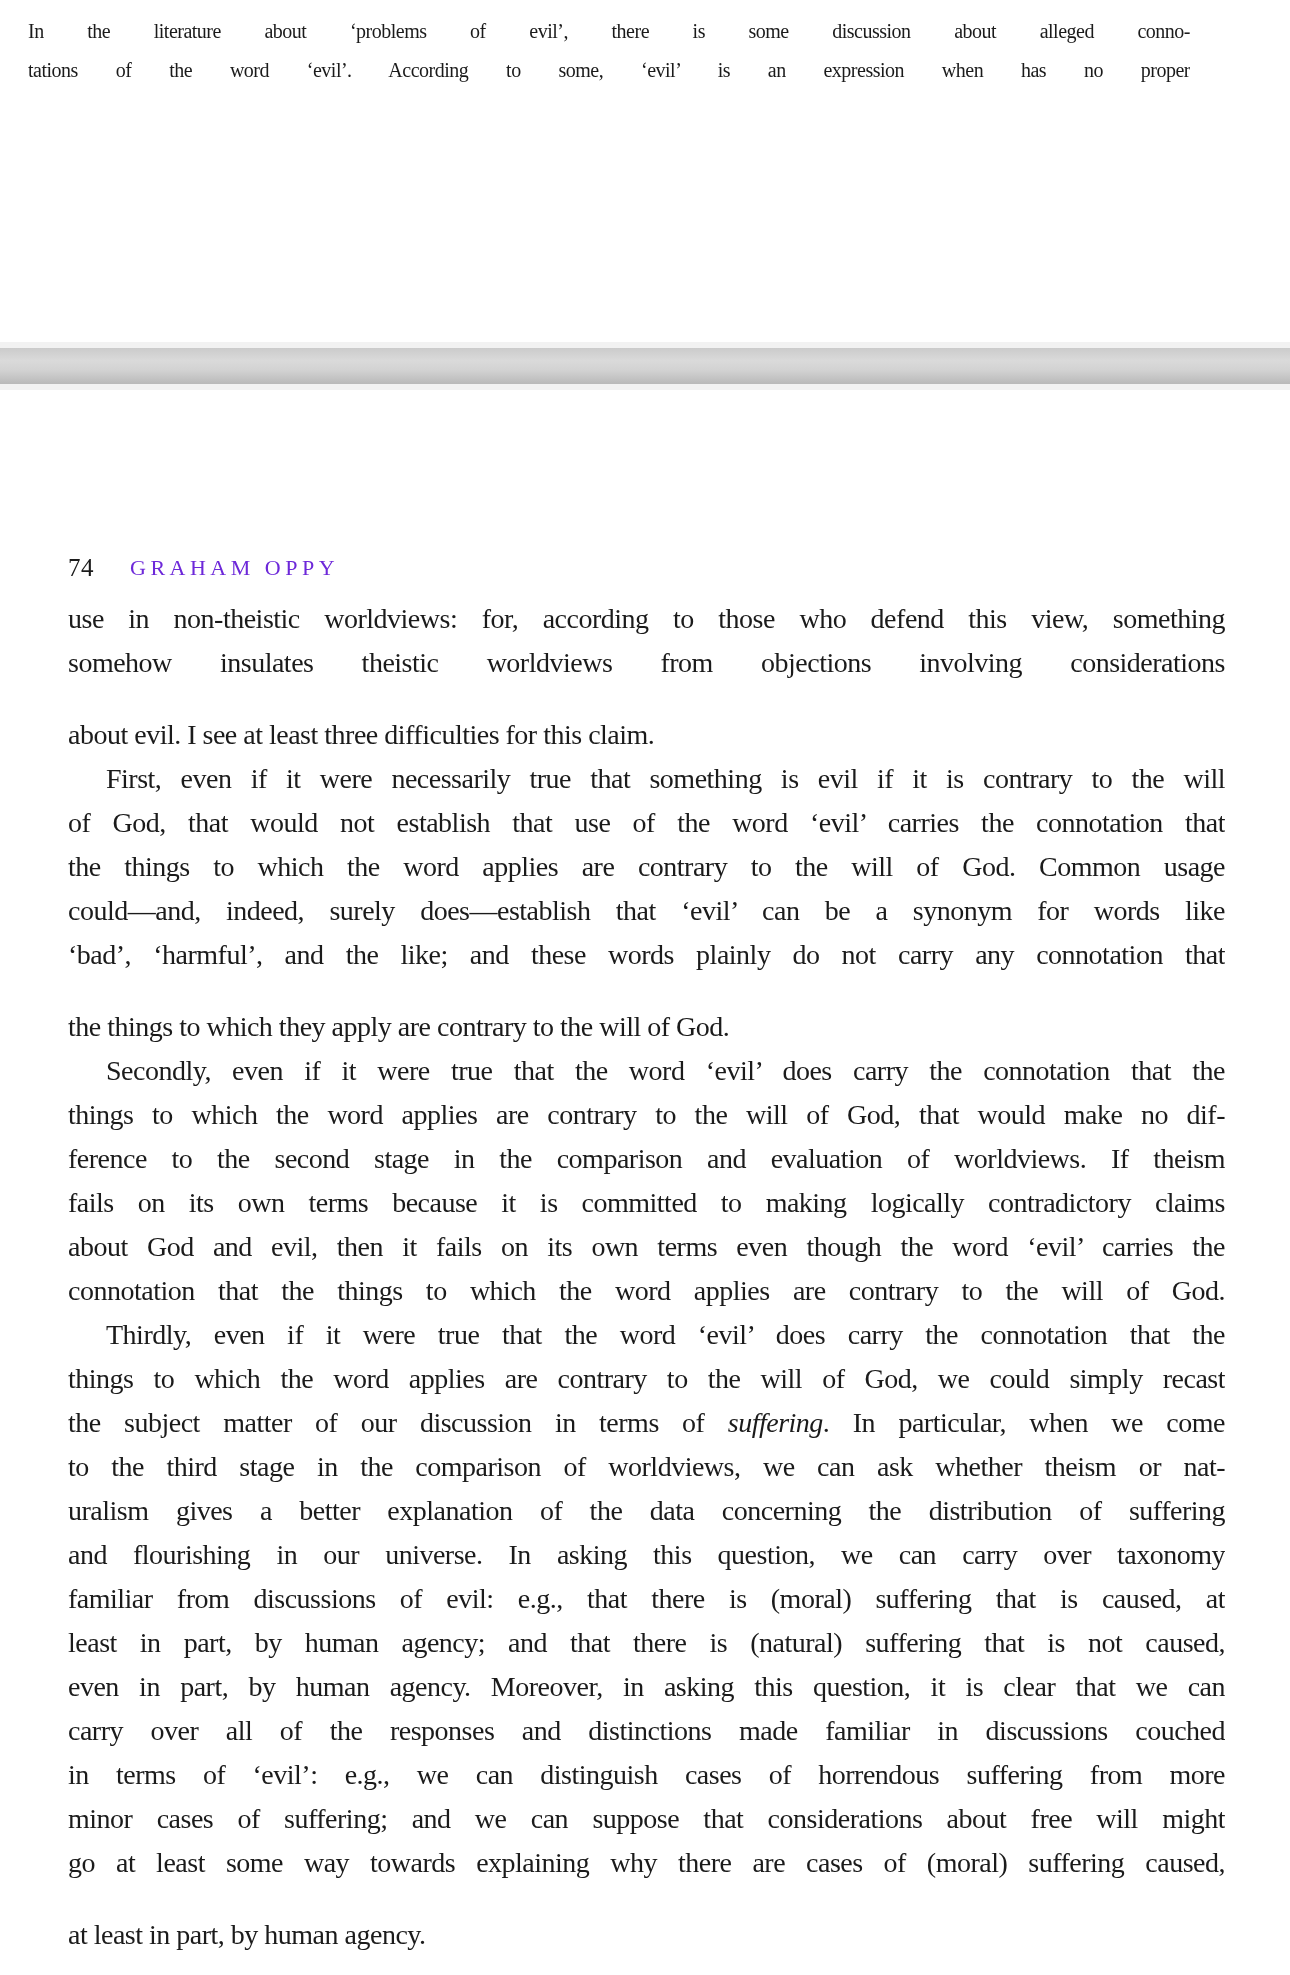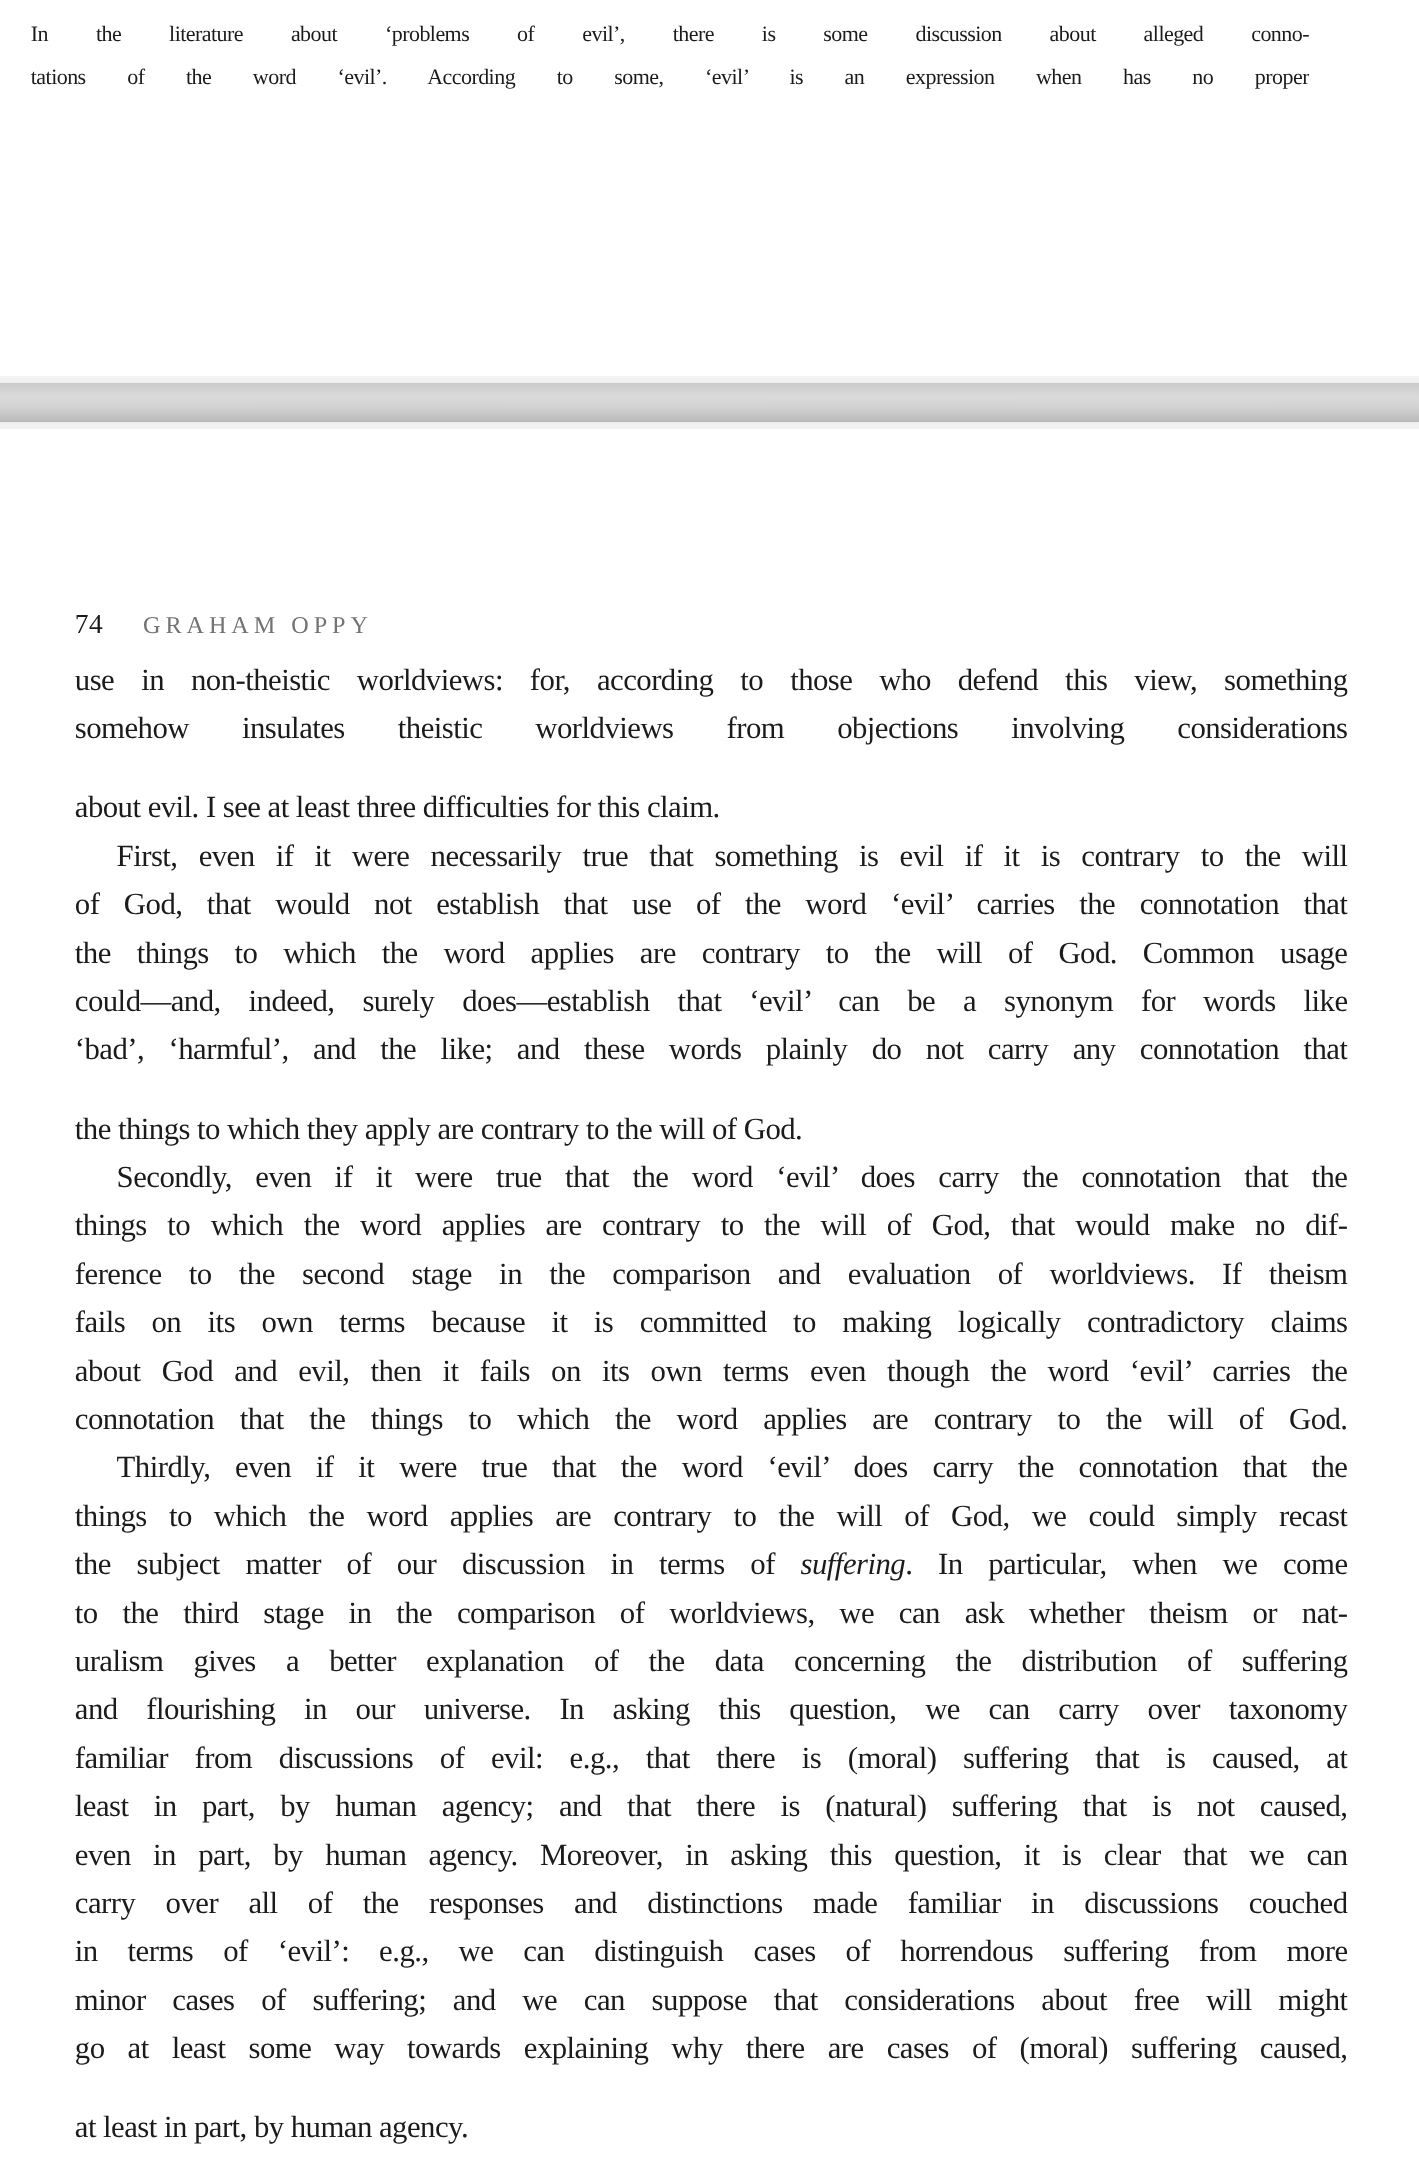--- a/index.html
+++ b/index.html
@@ -29,21 +29,21 @@
   #sep-bar    { height: 36px; background: linear-gradient(to bottom,
                  #cbcbcb 0%, #dadada 35%, #d2d2d2 62%, #b9b9b9 100%); }
   #sep-bottom { height: 6px;  background: #f2f2f2; }
 
   
   #header {
     left: 68px; top: 506px; height: 36px;
     display: flex; align-items: center; margin-top: 44px;
   }
   #page-number { font-size: 25px; letter-spacing: 0.5px; }
-  #running-head { margin-left: 36px; font-size: 22px; letter-spacing: 4.5px; color: #737373; }
+  #running-head { margin-left: 36px; font-size: 22px; letter-spacing: 4.5px; color: #6d28d9; }
 
   
   #body-block {
     left: 68px; top: 597px; width: 1157px;
     font-size: 28px; letter-spacing: -0.5px;
   }
   .line {
     height: 44px; line-height: 44px;
     overflow: hidden;
     text-align: justify;

